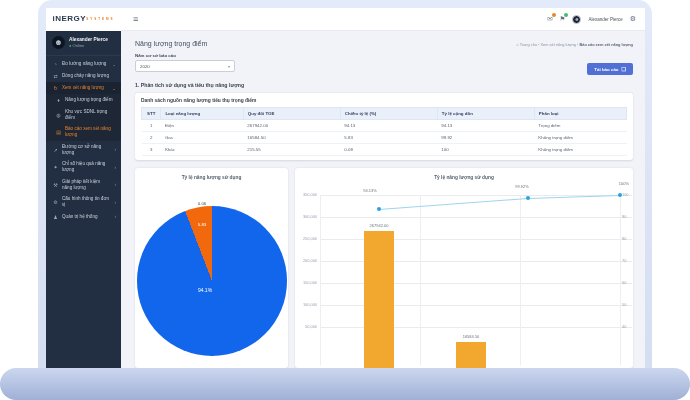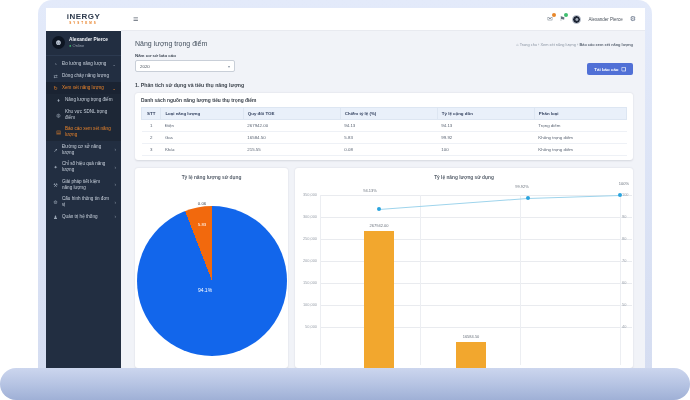--- a/index.html
+++ b/index.html
@@ -10,21 +10,21 @@
   .bezel { position:absolute; left:38px; top:0; width:614px; height:372px;
            background:linear-gradient(180deg,#e3eafa,#d5ddf1); border-radius:14px 14px 0 0; }
   .base  { position:absolute; left:0; top:368px; width:690px; height:32px;
            background:linear-gradient(180deg,#ccd6ee 0%,#b4c2e2 55%,#9fb0d6 100%); border-radius:16px; }
 
   
   .screen { position:absolute; left:46px; top:8px; width:599px; height:360px; background:#f1f3f8; overflow:hidden; }
 
   
   .topnav { position:absolute; left:0; top:0; width:599px; height:23px; background:#fff; border-bottom:1px solid #e8eaf0; display:flex; align-items:center; z-index:3; }
-  .logo { width:75px; height:23px; display:flex; flex-direction:column; align-items:center; justify-content:center; background:#fff;text-align:center; }
+  .logo { width:75px; height:23px; display:flex; align-items:center; justify-content:center; background:#fff;text-align:center; }
   .logo-name { font-size:8px; font-weight:bold; color:#2d3a4d; letter-spacing:0.5px; line-height:1; }
   .logo-sub  { font-size:3px; color:#e87c1e; letter-spacing:2px; line-height:1.4; font-weight:bold; }
   .hamburger { font-size:9px; color:#5a6470; margin-left:12px; cursor:pointer; }
   .nav-right { margin-left:auto; display:flex; align-items:center; gap:7px; padding-right:9px; }
   .nav-ic { position:relative; font-size:6.5px; color:#64707e; }
   .badge { position:absolute; top:-2px; right:-3px; width:4px; height:4px; border-radius:50%; }
   .badge.orange { background:#e8872a; }
   .badge.green  { background:#3fbf6f; }
   .avatar-sm { width:9px; height:9px; border-radius:50%; background:#1c2433; border:1px solid #cfd6e2; display:inline-flex; align-items:center; justify-content:center; color:#aab4c2; font-size:5px; overflow:hidden; }
   .nav-user { font-size:4.5px; color:#4a525c; }

